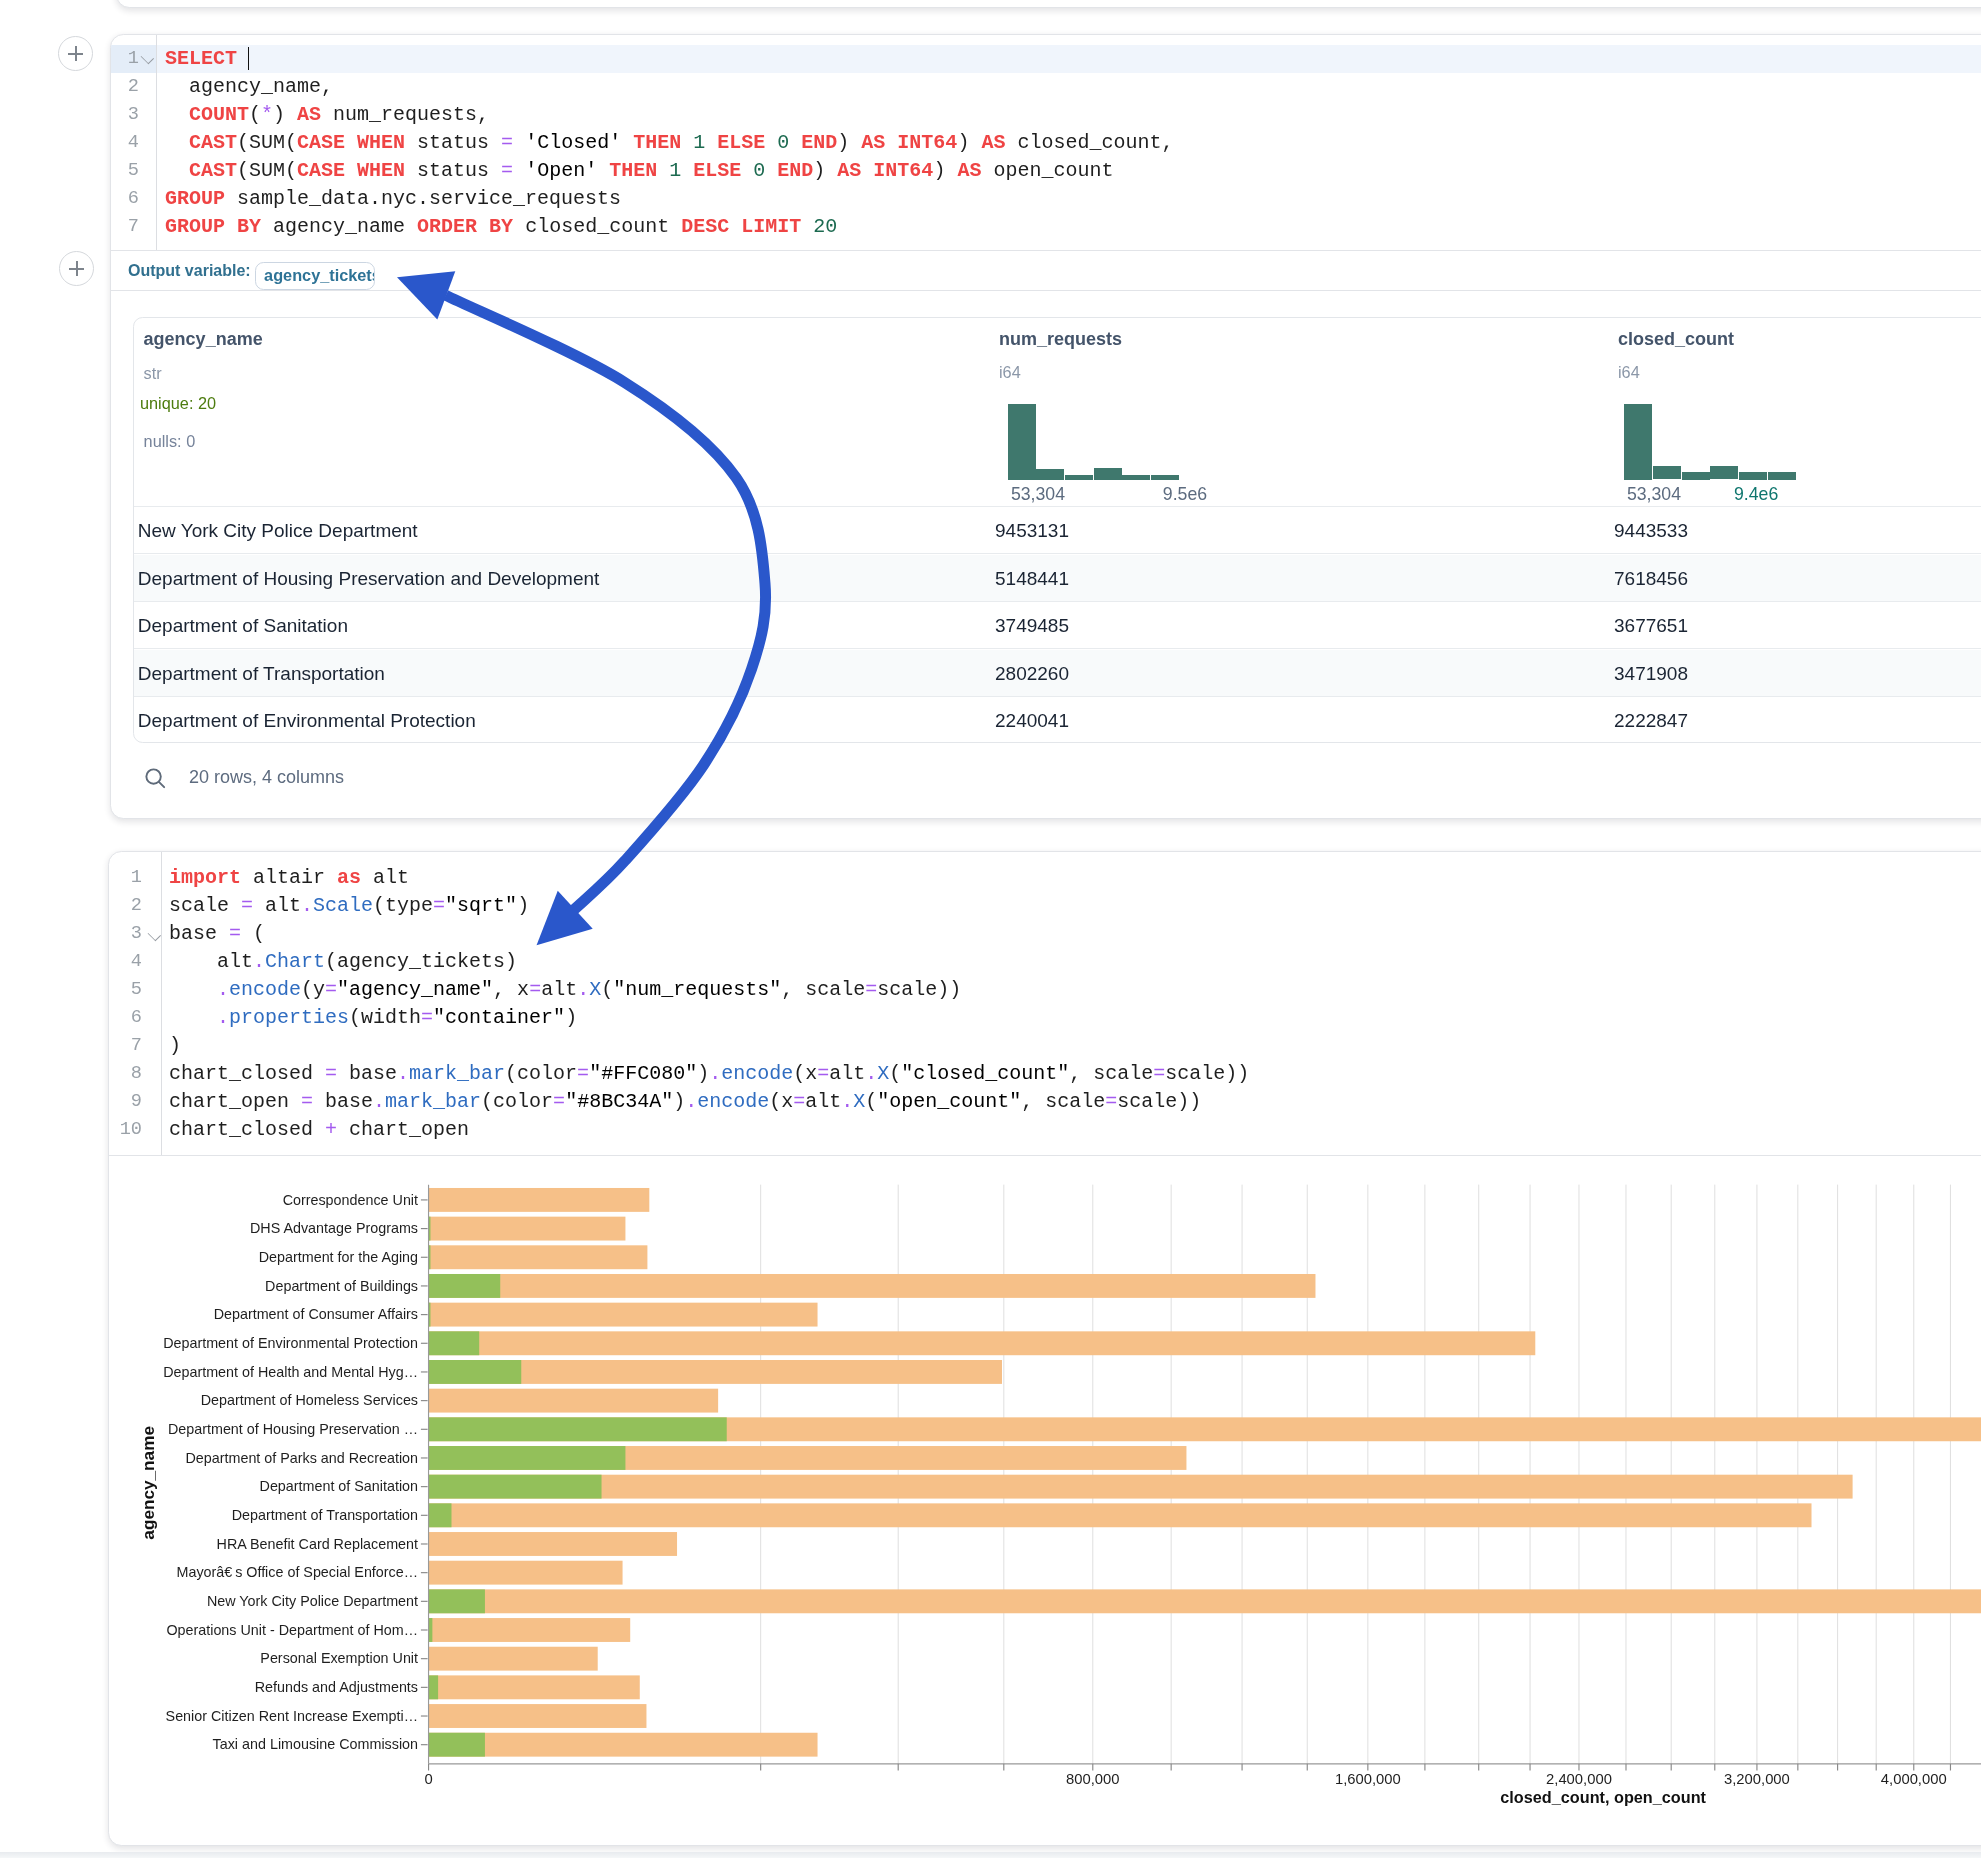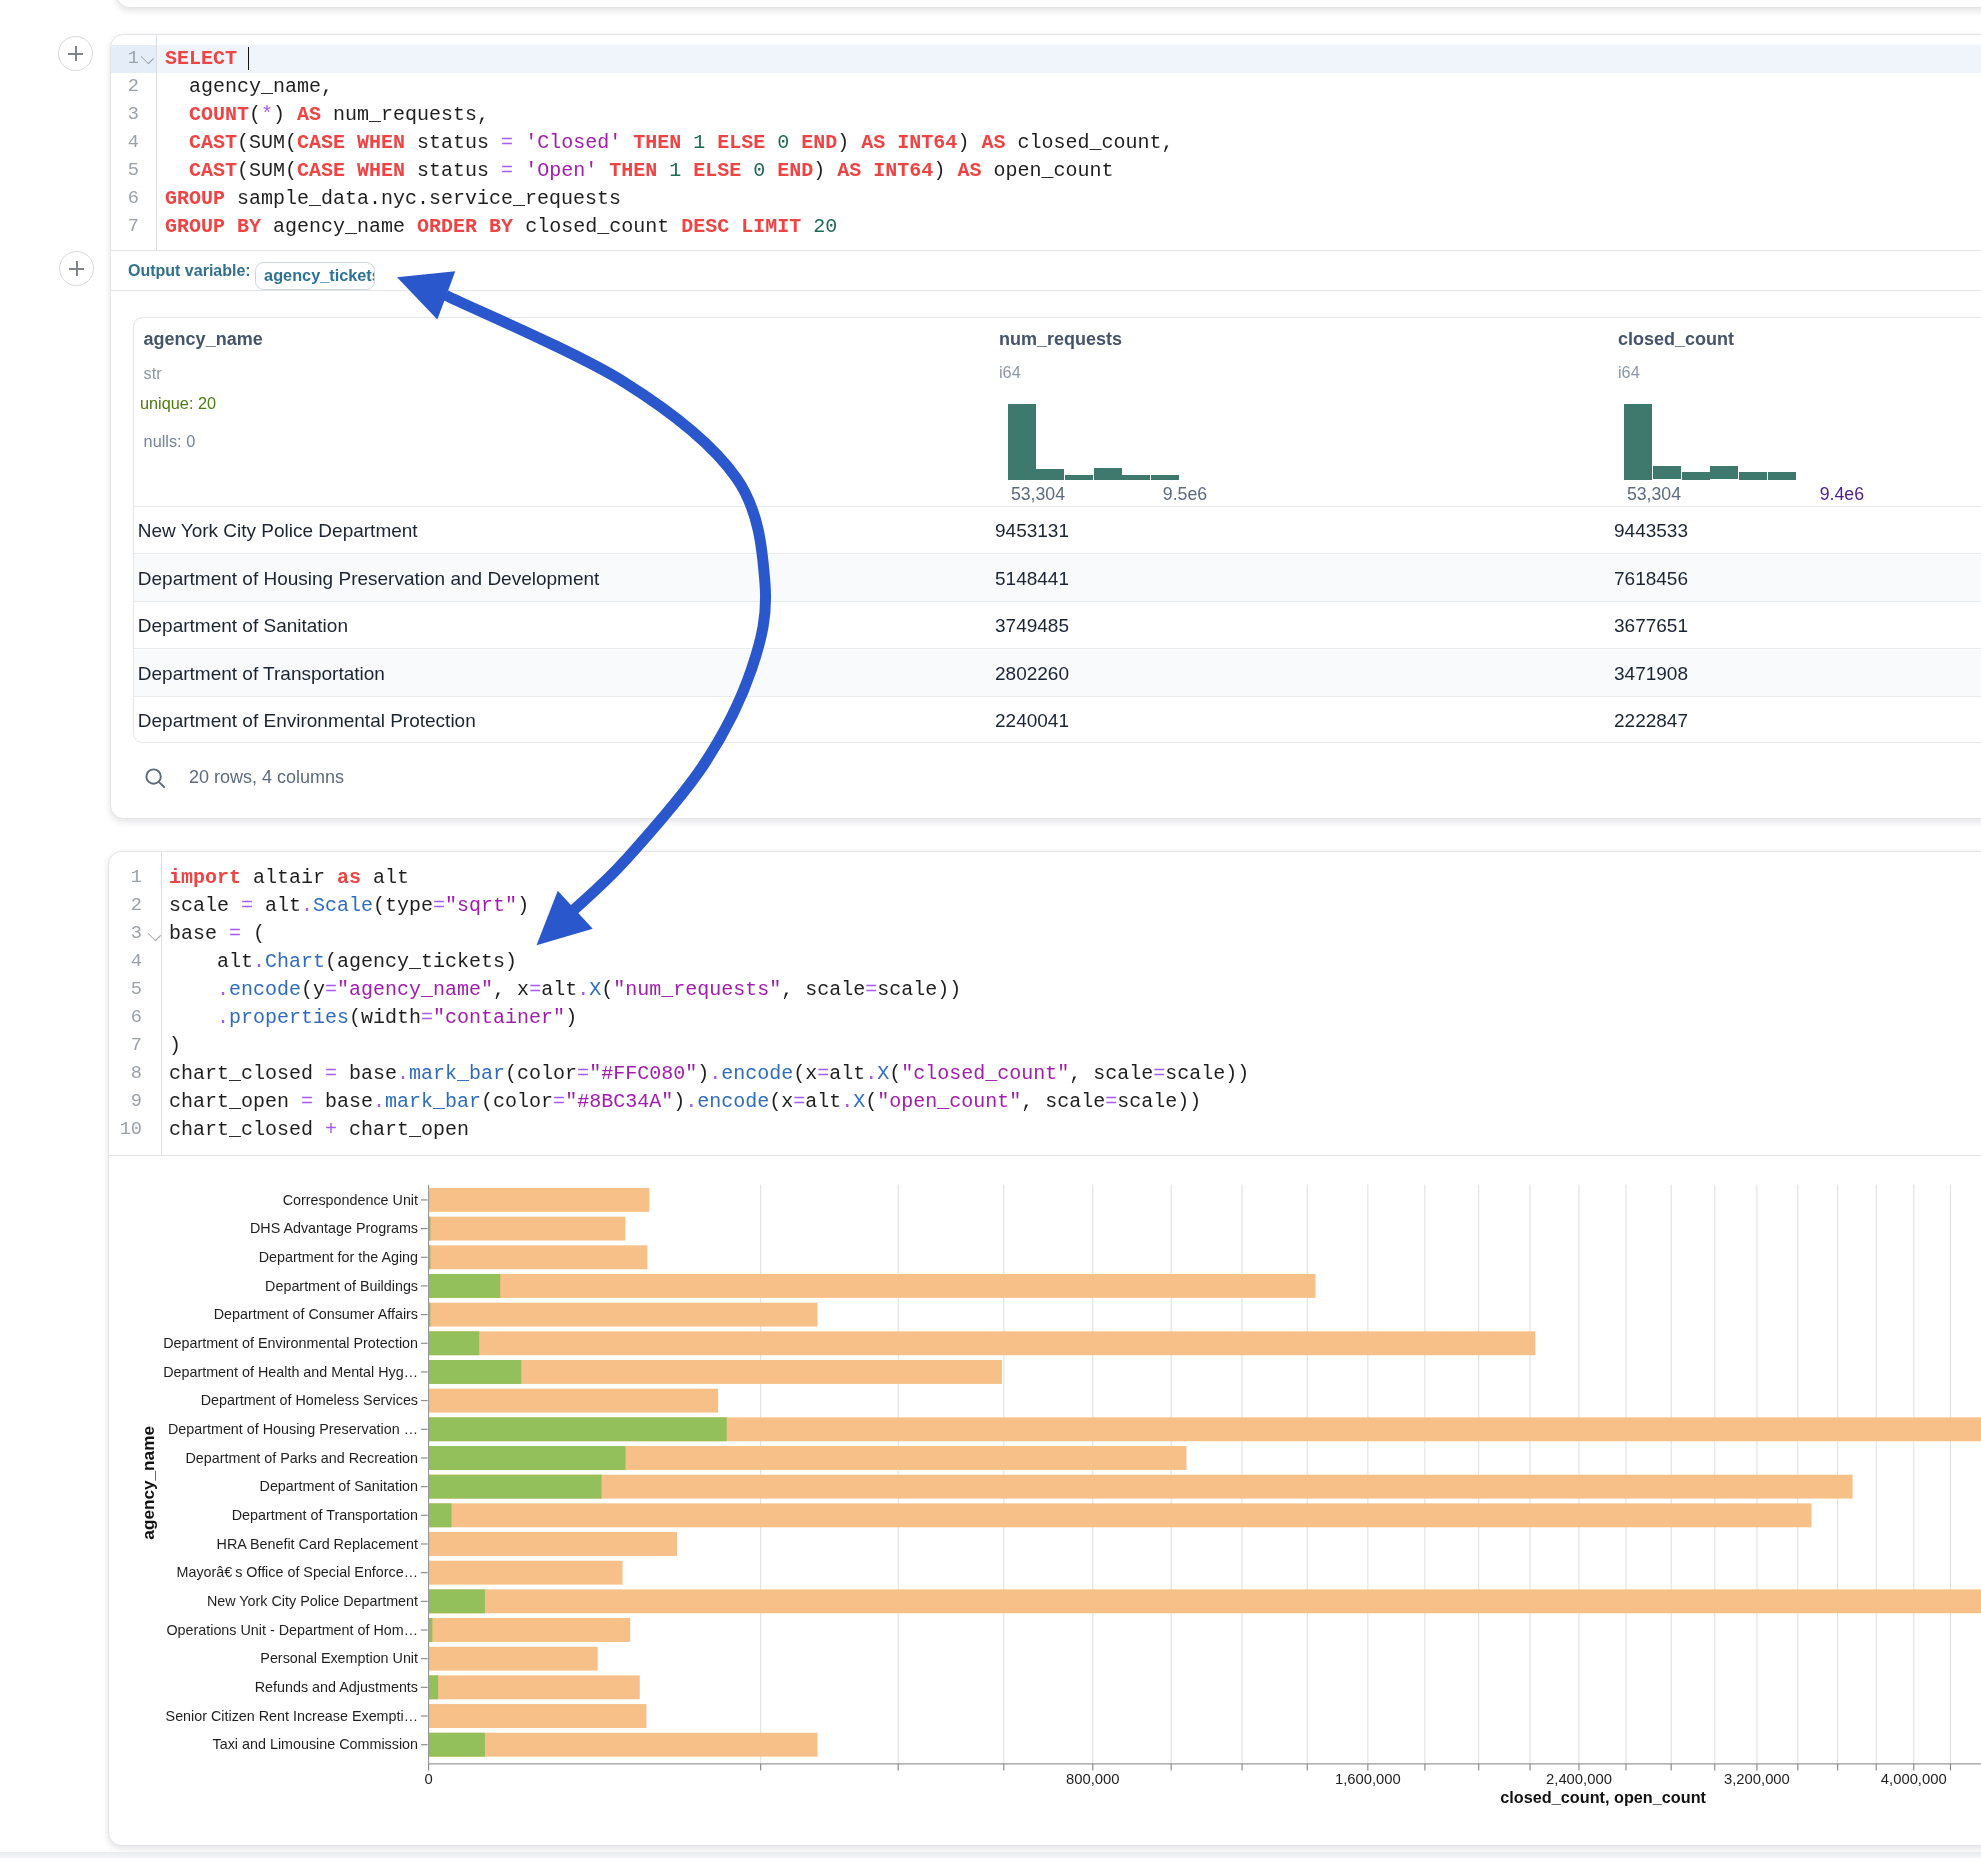--- a/index.html
+++ b/index.html
@@ -4,21 +4,21 @@
 <style>
 *{margin:0;padding:0;box-sizing:border-box}
 html,body{width:1982px;height:1858px;background:#fff;overflow:hidden;position:relative;
   font-family:"Liberation Sans",sans-serif;}
 .card{position:absolute;background:#fff;border:1.4px solid #e2e4e8;border-radius:13.4px;
   box-shadow:0 2.9px 6.7px rgba(30,35,48,.12);}
 .mono{font-family:"Liberation Mono",monospace;font-size:20px;line-height:28px;white-space:pre;color:#1f1f1f;}
 .lnum{position:absolute;font-family:"Liberation Mono",monospace;font-size:18.6px;line-height:28px;color:#9aa1a8;text-align:right;white-space:pre;}
 .k{color:#ef4444;font-weight:bold}
 .o{color:#a45bef}
-.s{color:#a21caf}
+.s{color:#000000}
 .n{color:#1c6a50}
 .f{color:#2f6cc0}
 .plus{position:absolute;width:35px;height:35px;border:1.4px solid #d5d8dc;border-radius:50%;background:#fff;}
 .plus:before,.plus:after{content:"";position:absolute;background:#7d848c;}
 .plus:before{left:8.6px;right:8.6px;top:16px;height:1.7px;}
 .plus:after{top:8.6px;bottom:8.6px;left:16px;width:1.7px;}
 .chev{position:absolute;width:11.5px;height:11.5px;}
 .chev:before{content:"";position:absolute;left:0px;top:1px;width:9.6px;height:9.6px;border-right:1.5px solid #969ba1;border-bottom:1.5px solid #969ba1;transform:rotate(45deg) scale(1,0.72);}
 .trow{position:absolute;left:0;right:0;height:47px;border-bottom:1px solid #e8ebee;}
 .trow span{position:absolute;top:14.3px;line-height:19px;font-size:19px;color:#1a2433;white-space:nowrap;}
@@ -87,21 +87,21 @@
 
       <div style="position:absolute;left:1484px;top:12.4px;font-size:18px;line-height:18px;font-weight:bold;color:#44546a;">closed_count</div>
       <div style="position:absolute;left:1484px;top:46px;line-height:16.3px;font-size:16.3px;color:#8b97a8;">i64</div>
       <div class="hbar" style="left:1490px;top:86px;width:28px;height:76px;"></div>
         <div class="hbar" style="left:1519px;top:148px;width:28px;height:13.4px;"></div>
         <div class="hbar" style="left:1548px;top:154px;width:28px;height:7.6px;"></div>
         <div class="hbar" style="left:1576px;top:148px;width:28px;height:13.4px;"></div>
         <div class="hbar" style="left:1605px;top:154px;width:28px;height:7.6px;"></div>
         <div class="hbar" style="left:1634px;top:154px;width:28px;height:7.6px;"></div>
       <div style="position:absolute;left:1455px;top:168px;line-height:17.7px;width:130px;text-align:center;font-size:17.7px;color:#5c6b7f;">53,304</div>
-      <div style="position:absolute;left:1600px;top:168px;line-height:17.7px;width:130px;text-align:right;font-size:17.7px;color:#4c1d95;">9.4e6</div>
+      <div style="position:absolute;left:1600px;top:168px;line-height:17.7px;width:130px;text-align:left;font-size:17.7px;color:#0f766e;">9.4e6</div>
     </div>
 
     <div class="trow" style="top:189px;">
         <span style="left:3.8px;">New York City Police Department</span>
         <span style="left:861px;">9453131</span>
         <span style="left:1480px;">9443533</span>
       </div>
     <div class="trow zeb" style="top:237px;">
         <span style="left:3.8px;">Department of Housing Preservation and Development</span>
         <span style="left:861px;">5148441</span>

